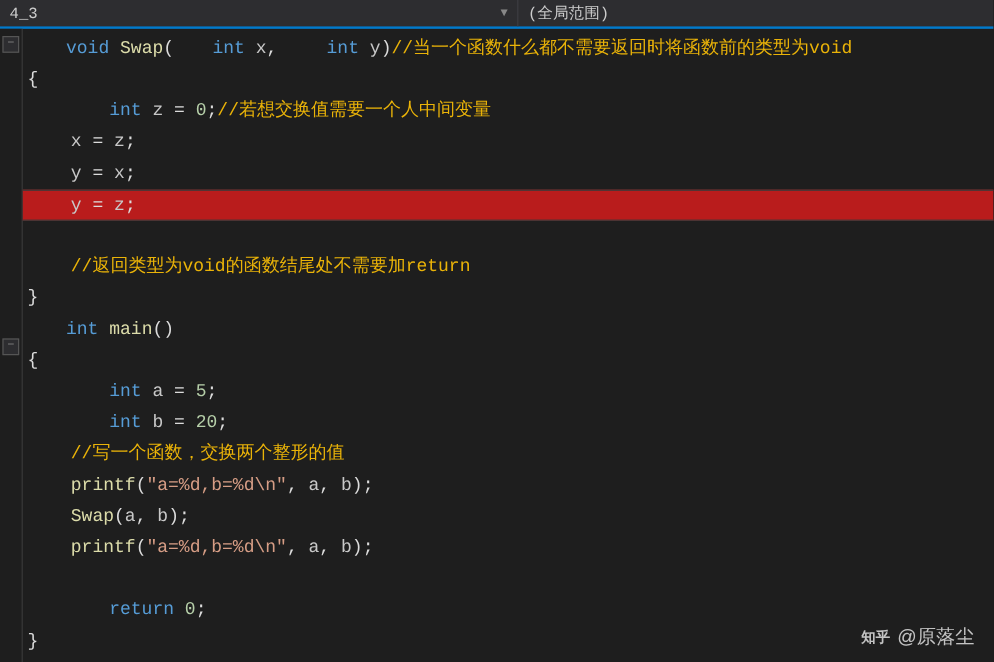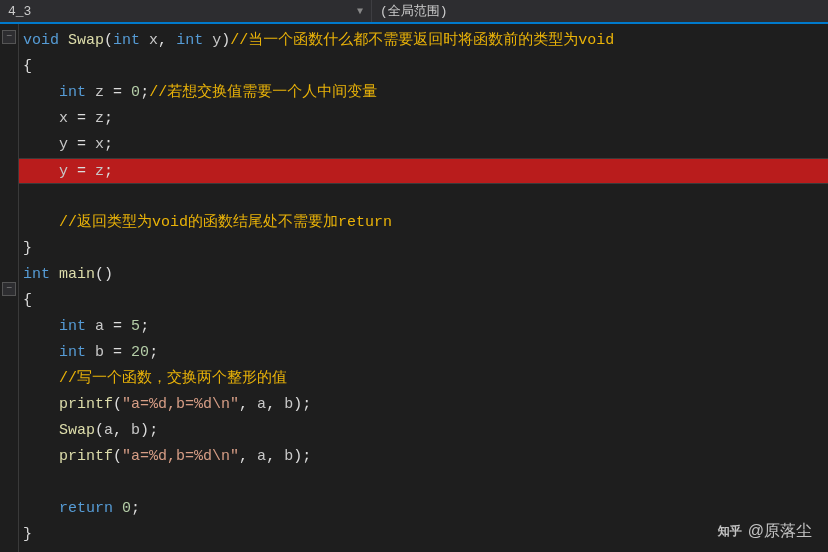--- a/index.html
+++ b/index.html
@@ -20,21 +20,21 @@
 }
 .dropdown {
   display: flex;
   align-items: center;
   padding: 0 8px;
   color: #cccccc;
   font-size: 13px;
   position: relative;
 }
 .dropdown:first-child {
-  width: 372px;
+  width: 432px;
   border-right: 1px solid #3e3e42;
 }
 .dropdown:nth-child(2) {
   flex: 1;
   text-align: center;
 }
 .dropdown-arrow {
   margin-left: auto;
   color: #888;
   font-size: 10px;
@@ -77,21 +77,21 @@
   padding-left: 4px;
   white-space: pre;
   color: #dcdcdc;
   position: relative;
 }
 .line.highlighted {
   background: #b91c1c;
   border-top: 1px solid #3a3a3a;
   border-bottom: 1px solid #3a3a3a;
 }
-.kw { color: #569cd6; }
+.kw { color: #569cd6; margin-left: 32px; }
 .fn { color: #dcdcaa; }
 .cm { color: #eab308; text-align: right; }
 .st { color: #d69d85; }
 .nm { color: #b5cea8; }
 .id { color: #c8c8c8; }
 .pn { color: #dcdcdc; }
 .br { color: #dcdcdc; }
 .watermark {
   position: absolute;
   bottom: 10px;

